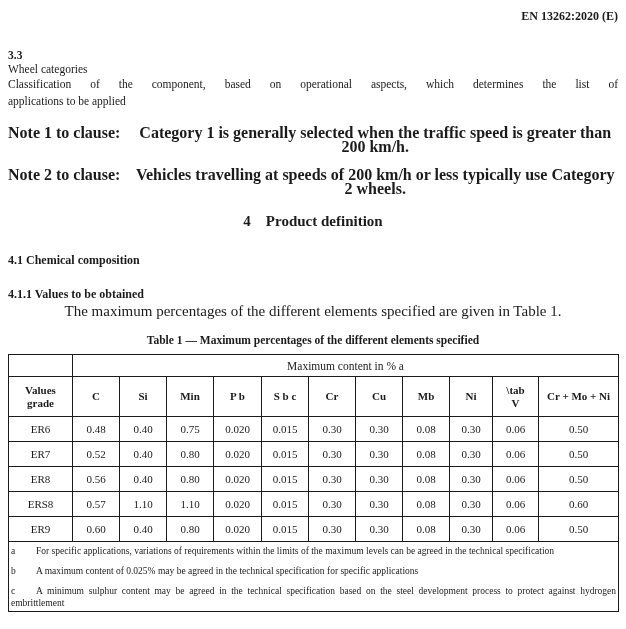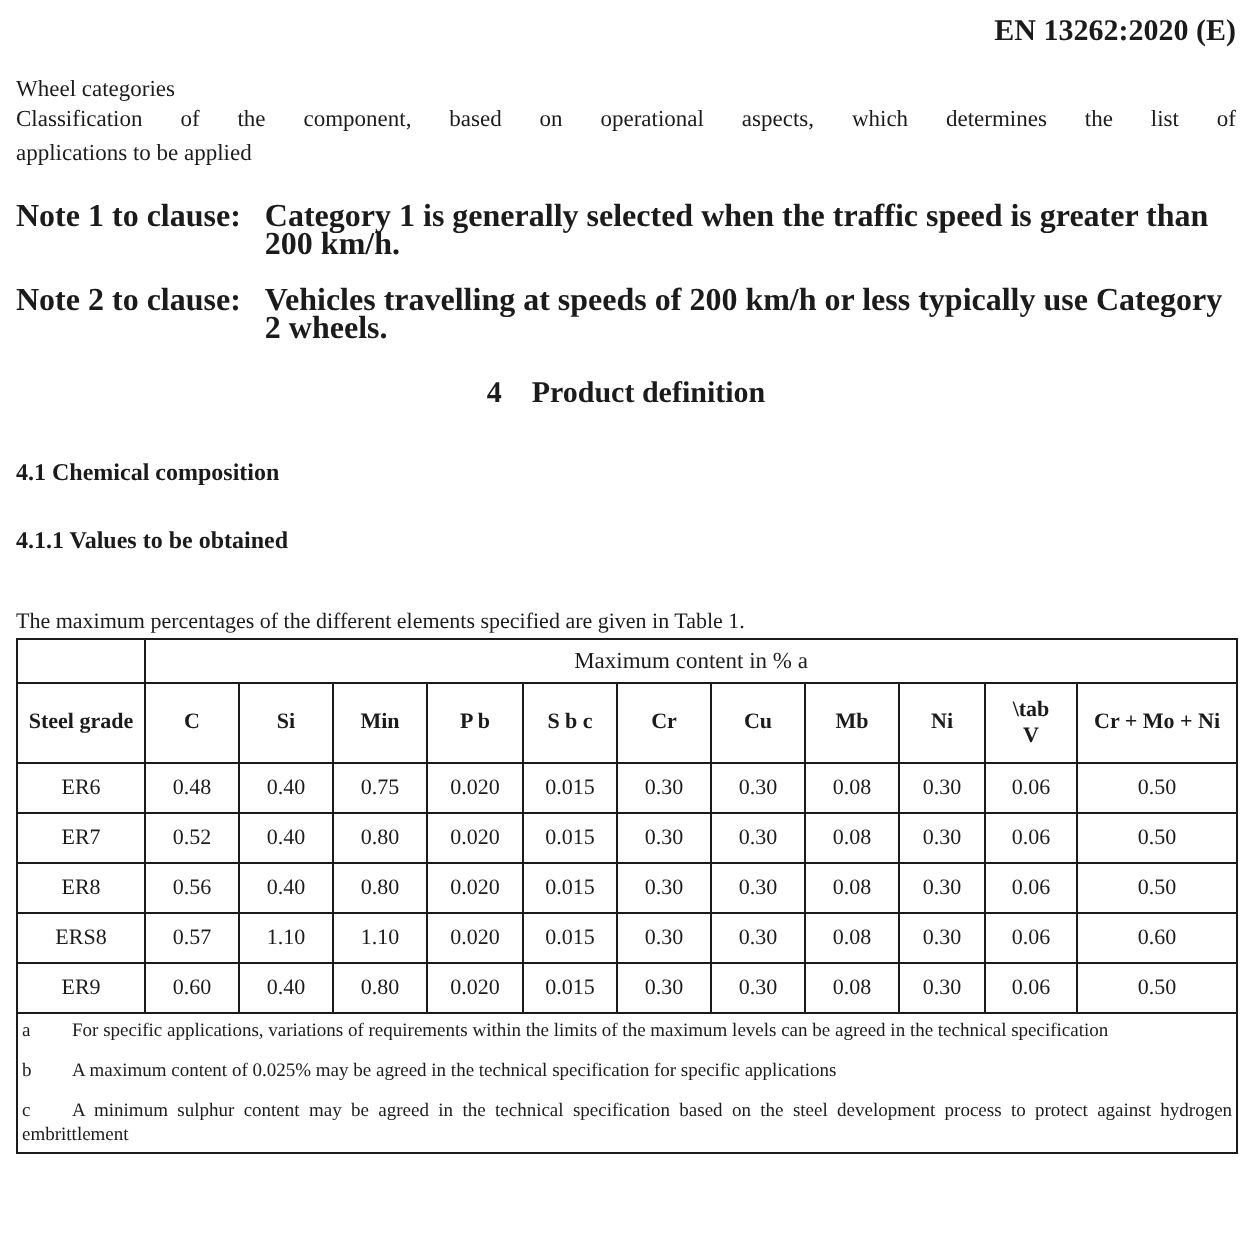--- a/index.html
+++ b/index.html
@@ -13,23 +13,23 @@
   }
   .page {
     width: 626px;
     height: 629px;
     padding: 8px 8px 0 8px;
     position: relative;
   }
   .doc-ref {
     text-align: right;
     font-weight: bold;
-    font-size: 15px;
+    font-size: 12px;
     line-height: 16px;
-    margin-bottom: 14px;
+    margin-bottom: 24px;
   }
   .clause-number {
     font-weight: bold;
     font-size: 11.5px;
     line-height: 14px;
   }
   .clause-title {
     font-weight: normal;
     font-size: 11.5px;
     line-height: 14px;
@@ -41,21 +41,21 @@
   }
   .justify-full { text-align: justify; text-align-last: justify; }
   .note-row {
     display: flex;
     font-size: 16px;
     line-height: 14px;
     margin-bottom: 14px;
     font-weight: bold;
   }
   .note-label { flex: 0 0 auto; padding-right: 12px; }
-  .note-text { flex: 1 1 auto; }
+  .note-text { flex: 1 1 auto; text-align: center; }
   h1.sec {
     font-size: 15px;
     line-height: 19px;
     font-weight: bold;
     margin-top: 16px;
     text-align: center;
   }
   h1.sec .sec-num { display: inline-block; margin-right: 15px; }
   h2.sec {
     font-size: 12px;
@@ -63,23 +63,24 @@
     font-weight: bold;
     margin-top: 21px;
   }
   h3.sec {
     font-size: 12px;
     line-height: 15px;
     font-weight: bold;
     margin-top: 18px;
   }
   .intro-par {
-    font-size: 11px;
+    font-size: 15px;
     line-height: 15px;
-    margin-top: 26px;
+    margin-top: 2px;
+    text-align: center;
   }
   .table-caption {
     font-size: 11.5px;
     line-height: 15px;
     font-weight: bold;
     text-align: center;
     margin-top: 14px;
     margin-bottom: 6px;
   }
   table.chem {
@@ -117,20 +118,21 @@
     width: 25px;
   }
 </style>
 </head>
 <body>
 
 <div class="page">
 
   <div class="doc-ref">EN 13262:2020 (E)</div>
 
+  <div class="clause-number">3.3</div>
   <div class="clause-title">Wheel categories</div>
   <div class="body-par">
     <div class="justify-full">Classification of the component, based on operational aspects, which determines the list of</div>
     <div>applications to be applied</div>
   </div>
 
   <div class="note-row">
     <span class="note-label">Note 1 to clause:</span>
     <span class="note-text">Category 1 is generally selected when the traffic speed is greater than 200 km/h.</span>
   </div>
@@ -140,20 +142,21 @@
   </div>
 
   <h1 class="sec"><span class="sec-num">4</span><span>Product definition</span></h1>
 
   <h2 class="sec">4.1 Chemical composition</h2>
 
   <h3 class="sec">4.1.1 Values to be obtained</h3>
 
   <div class="intro-par">The maximum percentages of the different elements specified are given in Table 1.</div>
 
+  <div class="table-caption">Table 1 — Maximum percentages of the different elements specified</div>
 
   <table class="chem">
     <colgroup>
       <col style="width:64px">
         <col style="width:47px">
         <col style="width:47px">
         <col style="width:47px">
       <col style="width:48px">
         <col style="width:47px">
         <col style="width:47px">
@@ -162,21 +165,21 @@
         <col style="width:43px">
         <col style="width:46px">
         <col style="width:80px">
     </colgroup>
     <tbody>
         <tr class="span-row">
       <td class="no-border"></td>
       <td colspan="11">Maximum content in % a</td>
     </tr>
     <tr class="head-row">
-      <th>Steel grade</th>
+      <th>Values grade</th>
       <th>C</th>
       <th>Si</th>
       <th>Min</th>
       <th>P b</th>
       <th>S b c</th>
       <th>Cr</th>
       <th>Cu</th>
       <th>Mb</th>
       <th>Ni</th>
       <th>\tab

